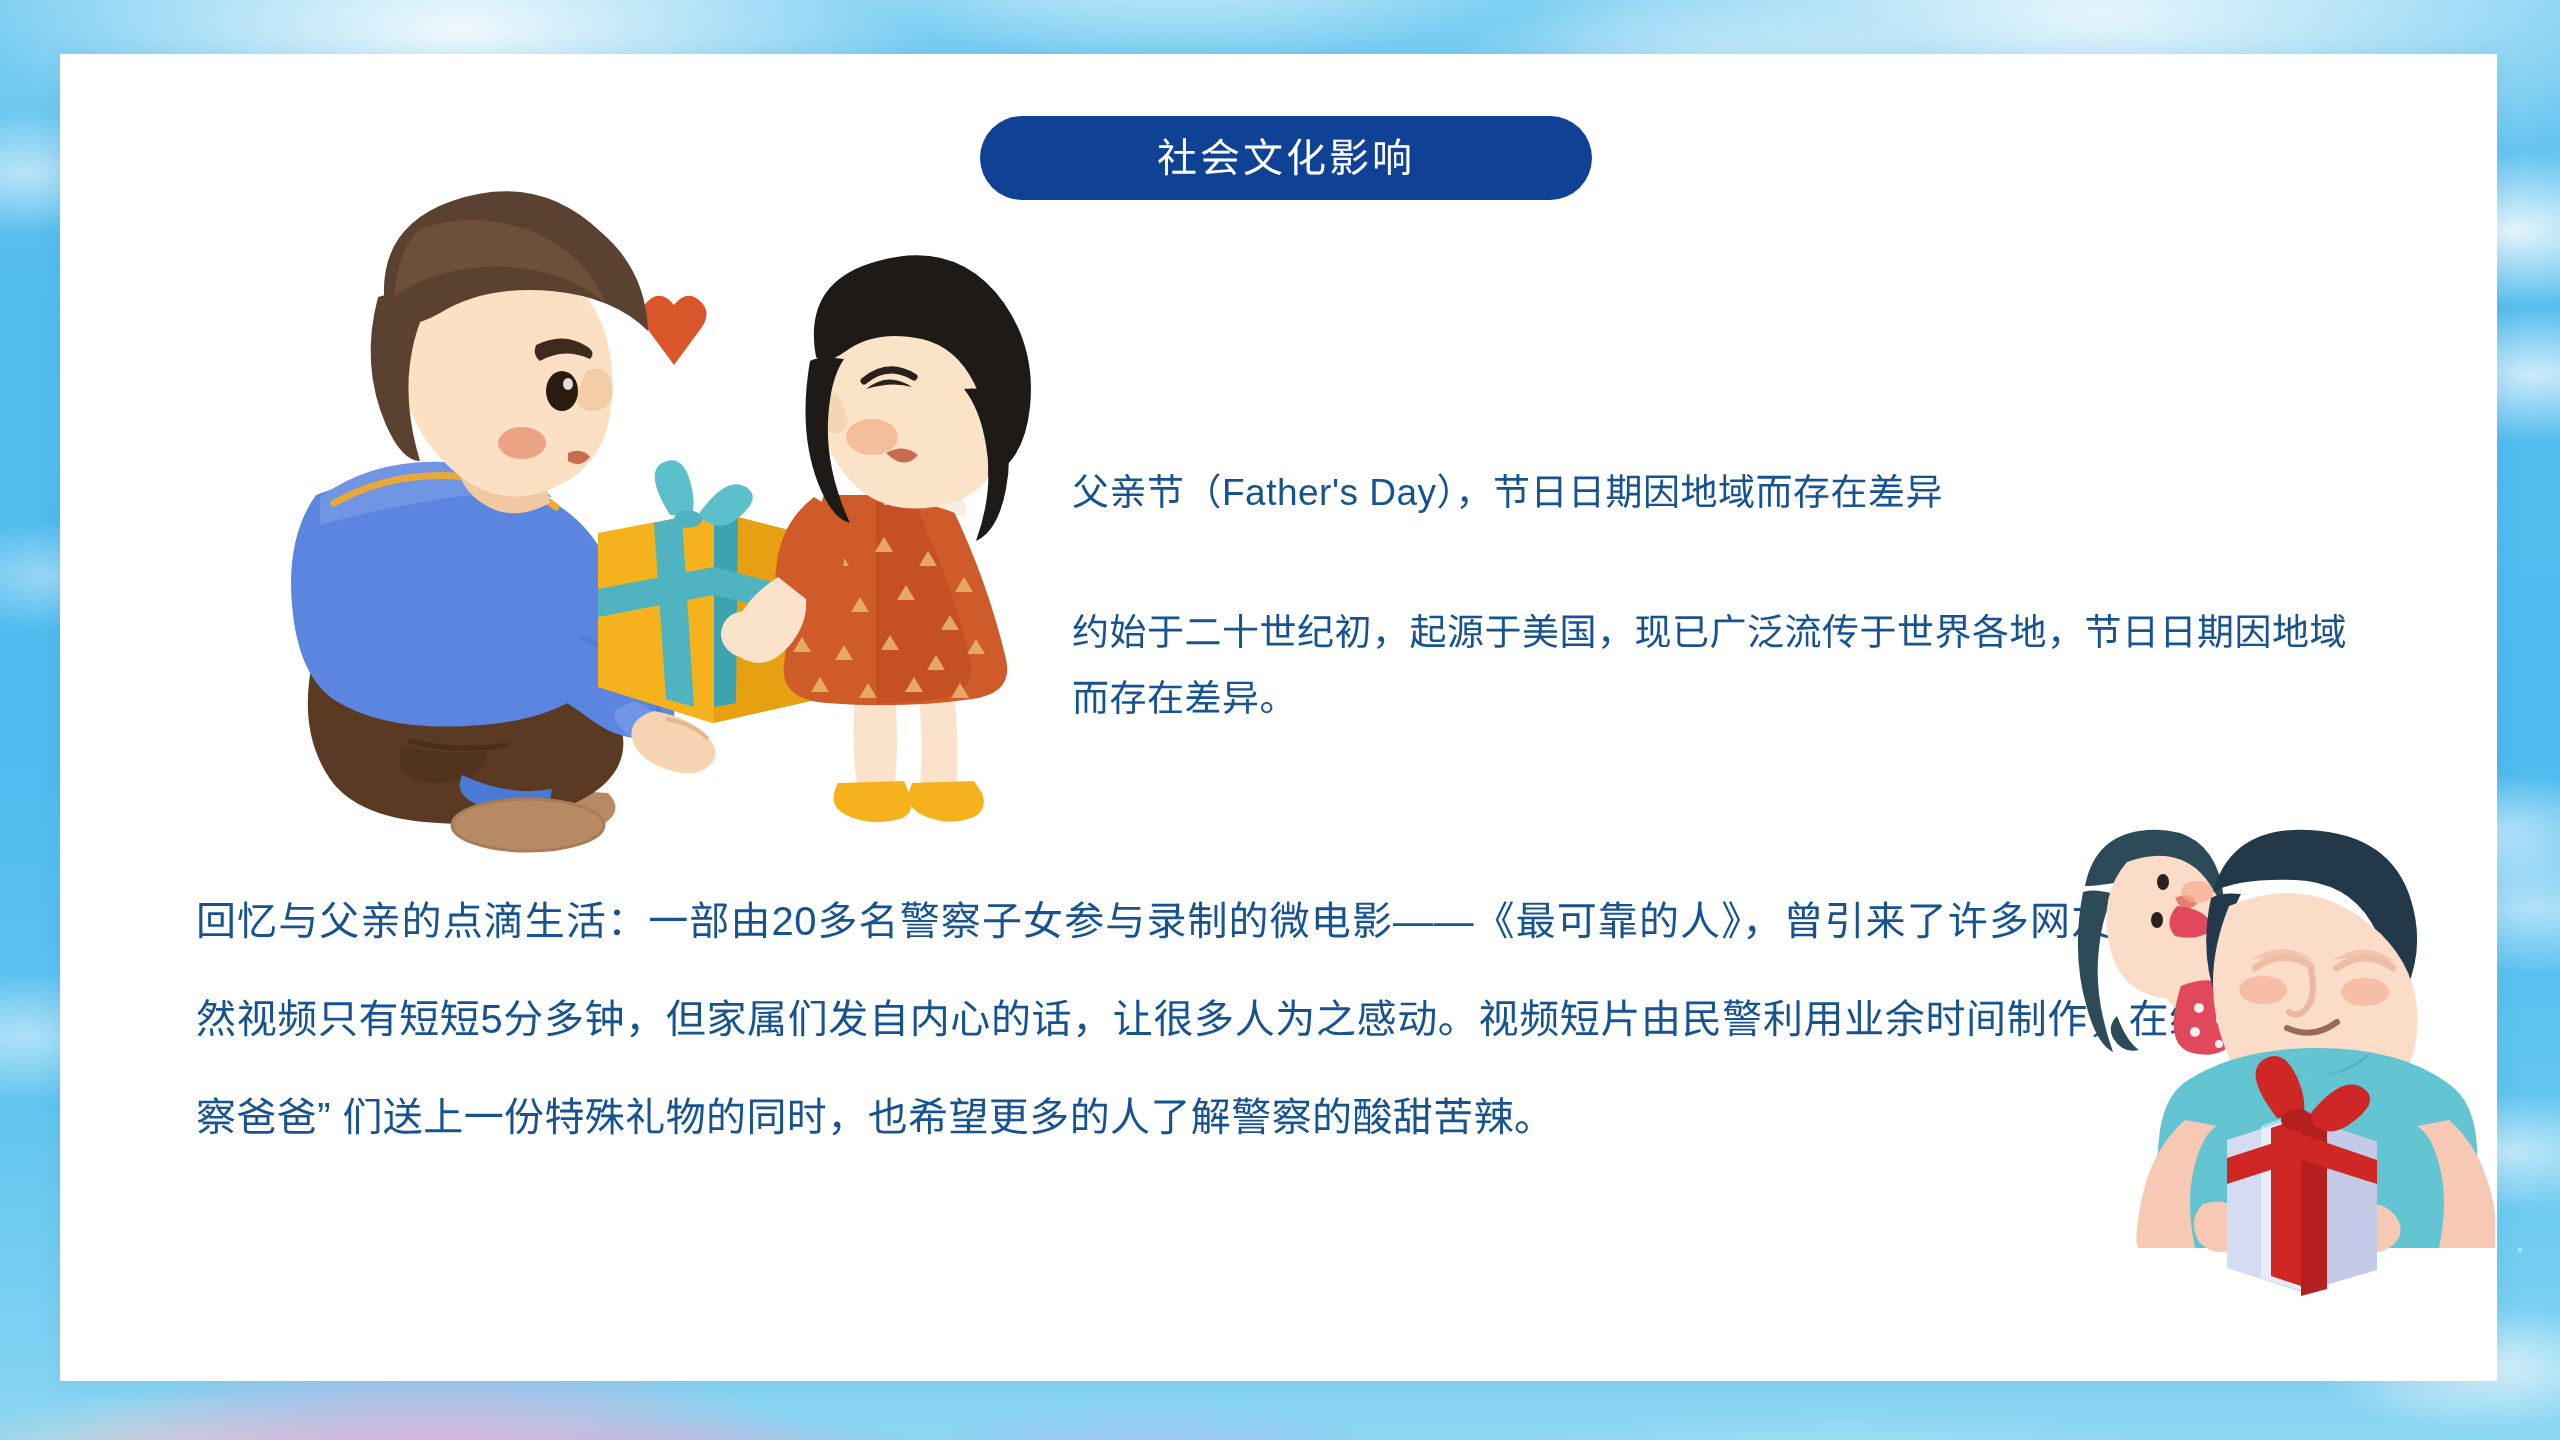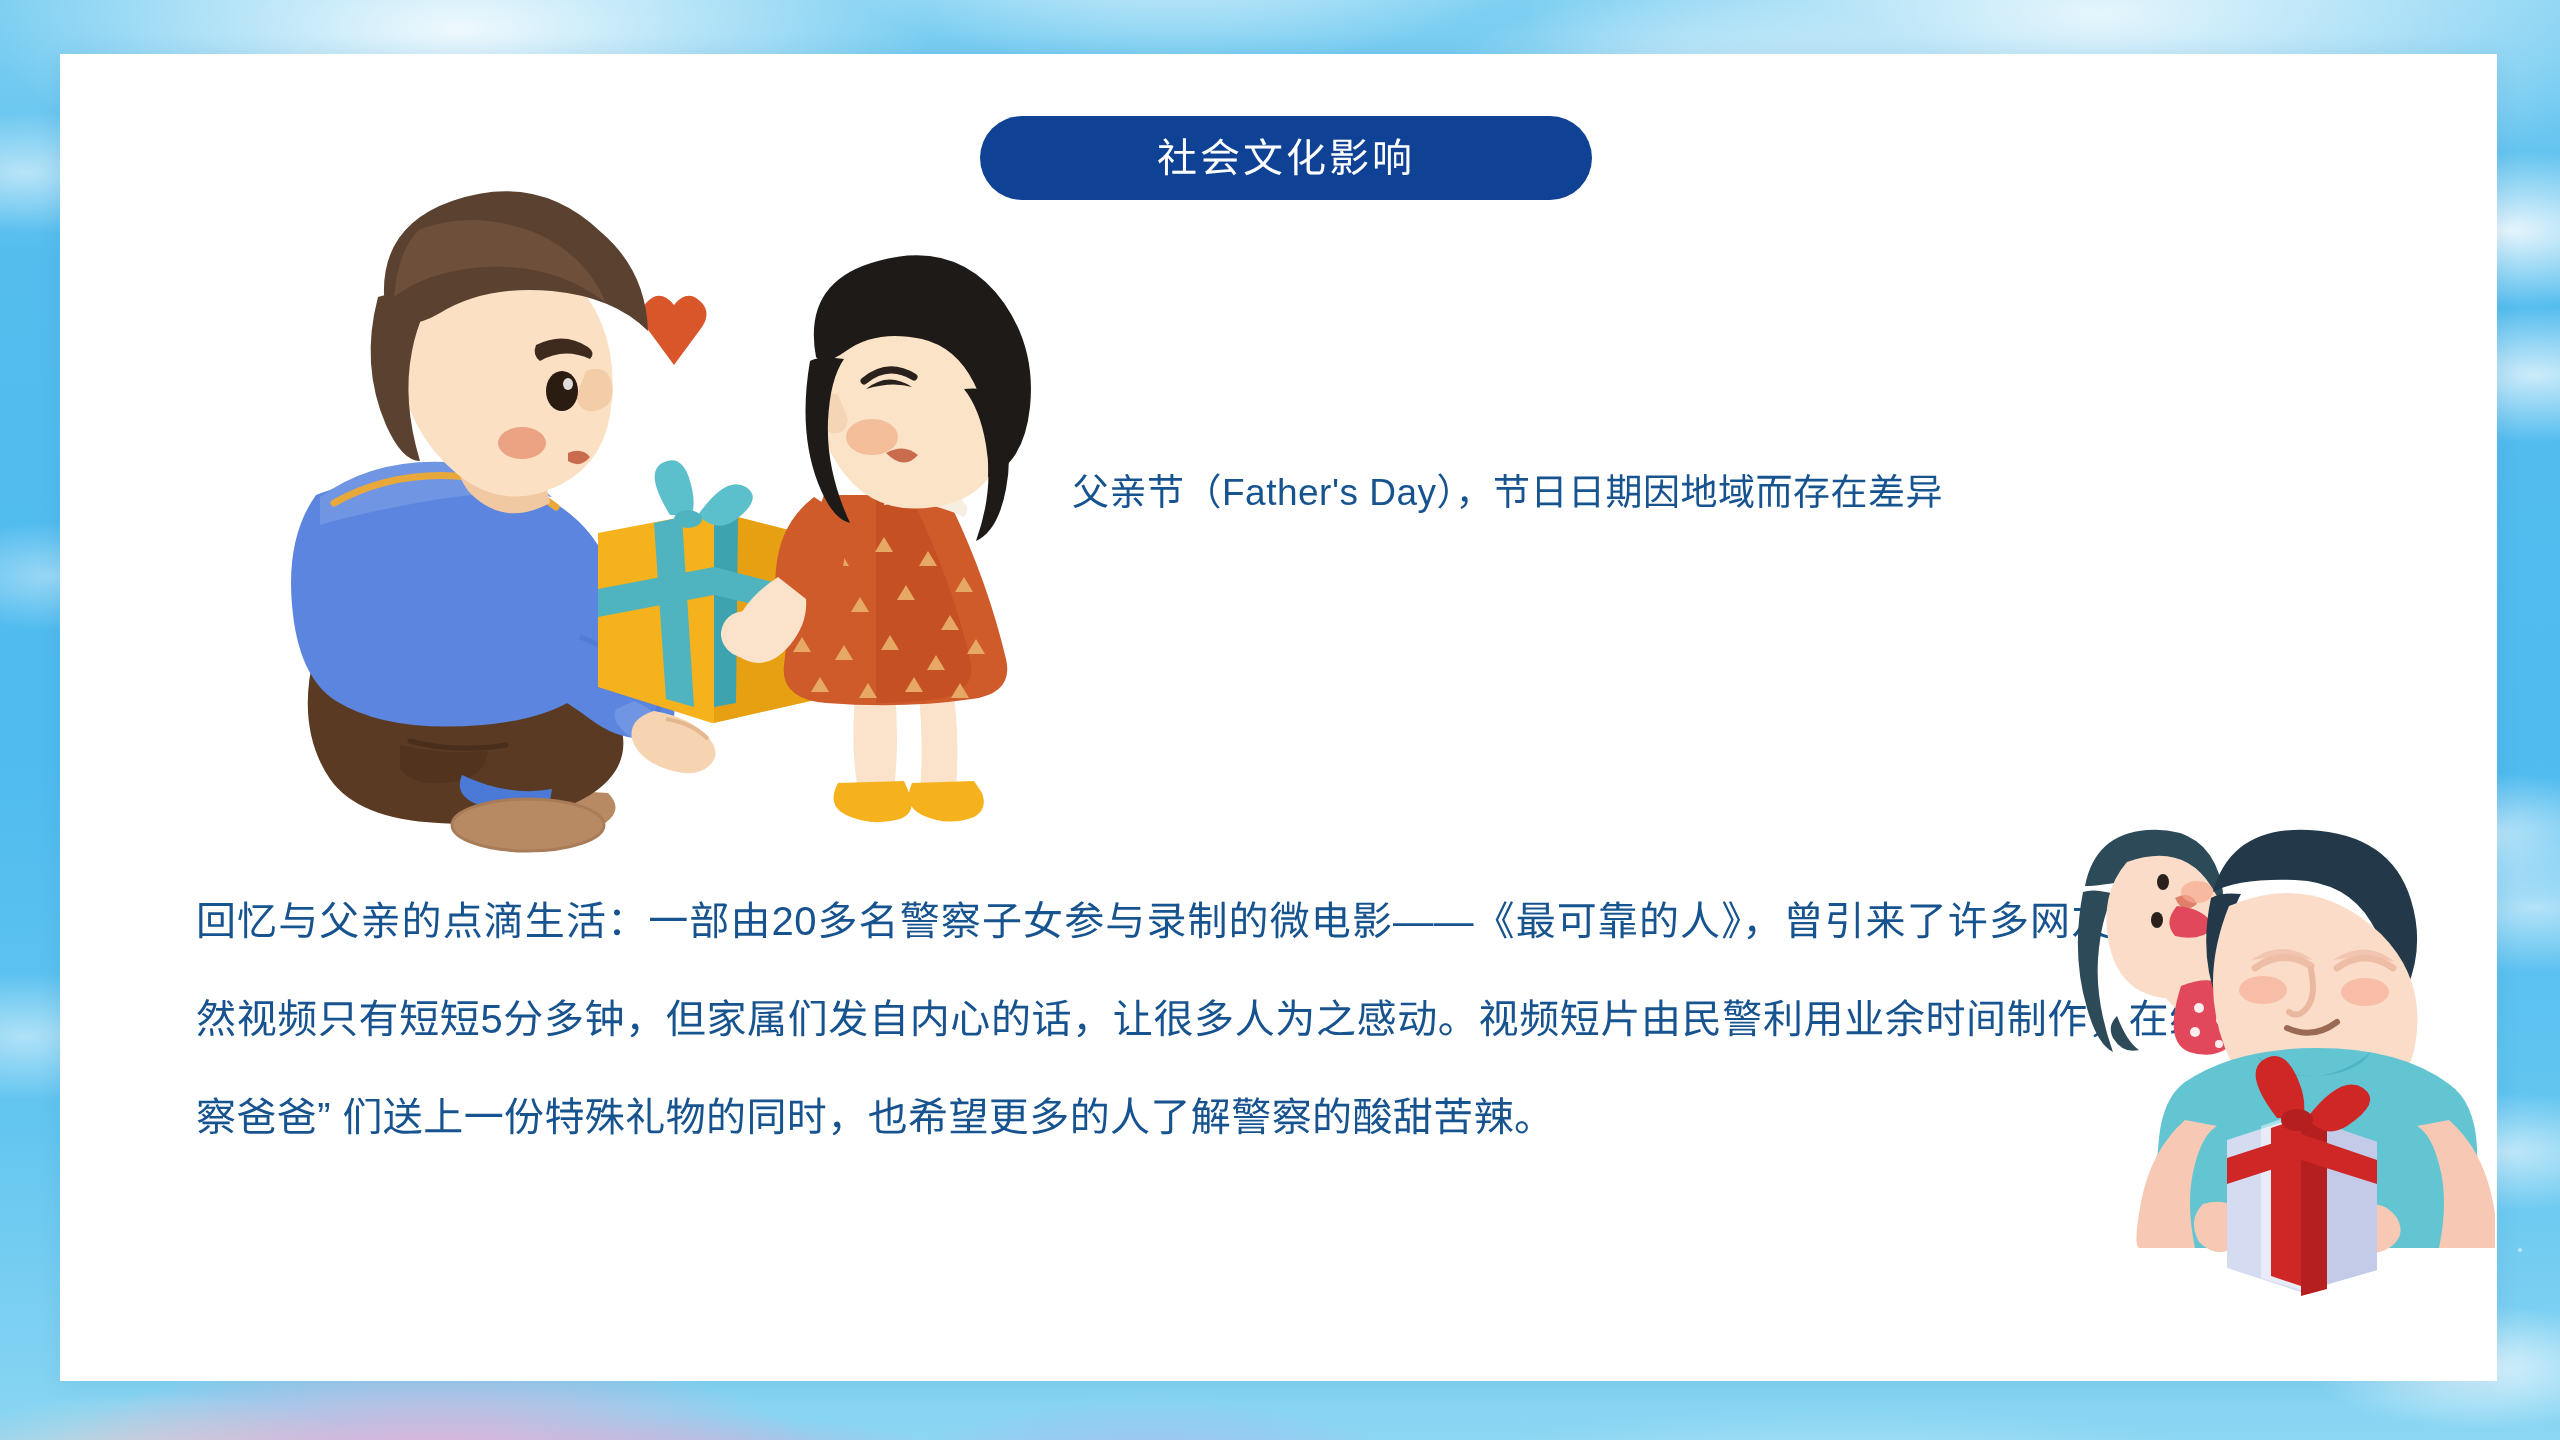--- a/index.html
+++ b/index.html
@@ -264,20 +264,21 @@
       <path d="M614 196 q24 -20 50 -4" stroke="#2a211c" stroke-width="7" fill="none" stroke-linecap="round"></path>
 
       <ellipse cx="622" cy="252" rx="26" ry="18" fill="#f3b48f" opacity=".8"></ellipse>
 
       <path d="M636 268 q18 -10 32 2 q-14 16 -32 -2 z" fill="#c96b4d"></path>
     </svg>
   </div>
 
   <div class="intro-block">
     <div class="intro-line">父亲节（Father's Day），节日日期因地域而存在差异</div>
+    <div class="intro-para">约始于二十世纪初，起源于美国，现已广泛流传于世界各地，节日日期因地域而存在差异。</div>
   </div>
 
   <div class="story-block">
     <div class="story-text">回忆与父亲的点滴生活：一部由20多名警察子女参与录制的微电影——《最可靠的人》，曾引来了许多网友关注。虽然视频只有短短5分多钟，但家属们发自内心的话，让很多人为之感动。视频短片由民警利用业余时间制作，在给 “警察爸爸” 们送上一份特殊礼物的同时，也希望更多的人了解警察的酸甜苦辣。</div>
   </div>
 
   <div class="illus-corner">
     <svg viewBox="0 0 430 480" xmlns="http://www.w3.org/2000/svg" aria-hidden="true">
 
       <path d="M20 66 q10 -52 62 -56 q56 -4 72 44 q10 32 -2 62 q-10 24 -26 24 q6 -40 -10 -62 q-18 -24 -50 -18 q-32 6 -46 6 z" fill="#2d4a59"></path>

